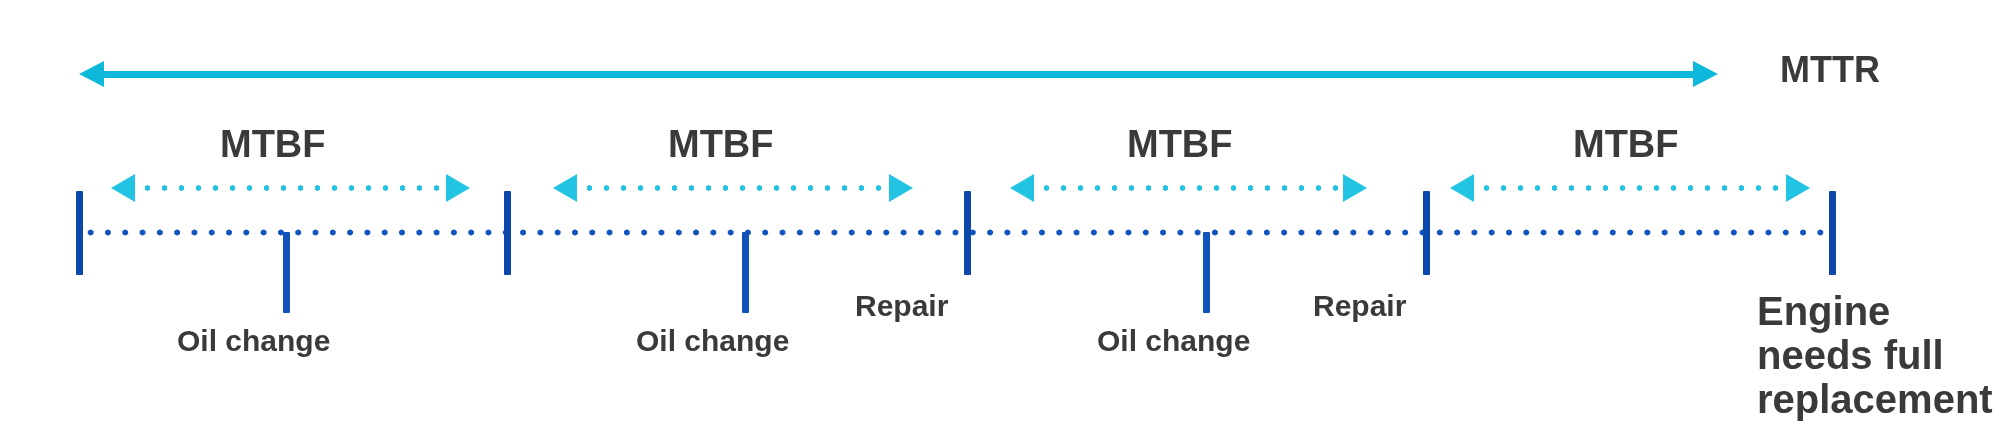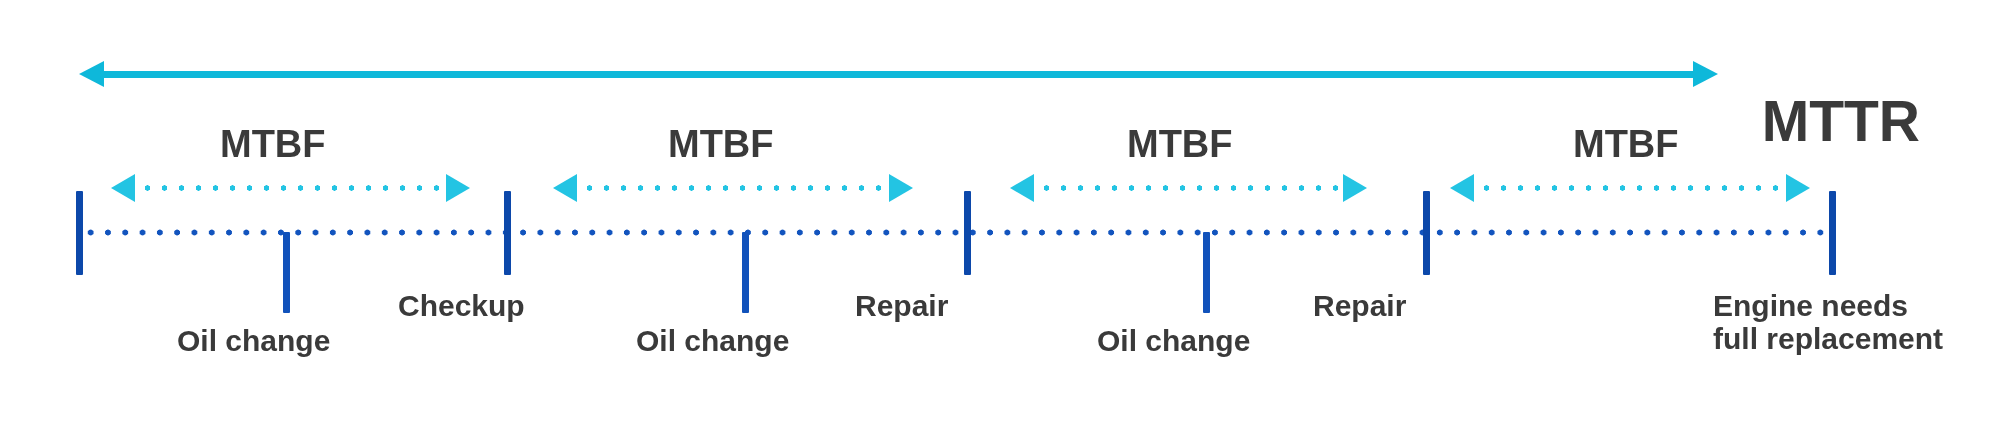--- a/index.html
+++ b/index.html
@@ -16,24 +16,24 @@
     font-family: "Liberation Sans", sans-serif;
   }
   
   .label {
     position: absolute;
     color: #3a3a3a;
     font-weight: 700;
     text-align: left;
     line-height: 1.1;
   }
-  .mttr-label   { font-size: 57px; text-align: right; margin-top: 40px; }
+  .mttr-label   { font-size: 36px; text-align: center; }
   .mtbf-label   { font-size: 38px; width: 160px; }
   .event-label  { font-size: 30px; width: 220px; }
-  .event-label-wide { font-size: 30px; width: 240px; }
+  .event-label-wide { font-size: 40px; width: 240px; margin-left: 44px; }
 
   
   .hline {
     position: absolute;
     background: #0eb8da;
     height: 7px;
     border-radius: 3px;
   }
   .tri {
     position: absolute;
@@ -146,20 +146,19 @@
   <div class="tick" style="left:504px;"></div>
   <div class="tick" style="left:964px;"></div>
   <div class="tick" style="left:1423px;"></div>
   <div class="tick" style="left:1829px;"></div>
 
   <div class="dropline" style="left:283px;"></div>
   <div class="dropline" style="left:742px;"></div>
   <div class="dropline" style="left:1203px;"></div>
 
   <div class="label event-label" style="left:177px;  top:324px;">Oil change</div>
-  <div class="label event-label" style="left:398px;  top:289px;">Checkup</div>
   <div class="label event-label" style="left:636px;  top:324px;">Oil change</div>
   <div class="label event-label" style="left:855px;  top:289px;">Repair</div>
   <div class="label event-label" style="left:1097px; top:324px;">Oil change</div>
   <div class="label event-label" style="left:1313px; top:289px;">Repair</div>
   <div class="label event-label-wide label" style="left:1713px; top:289px;">Engine needs full replacement</div>
 
 </div>
 
 </body></html>

